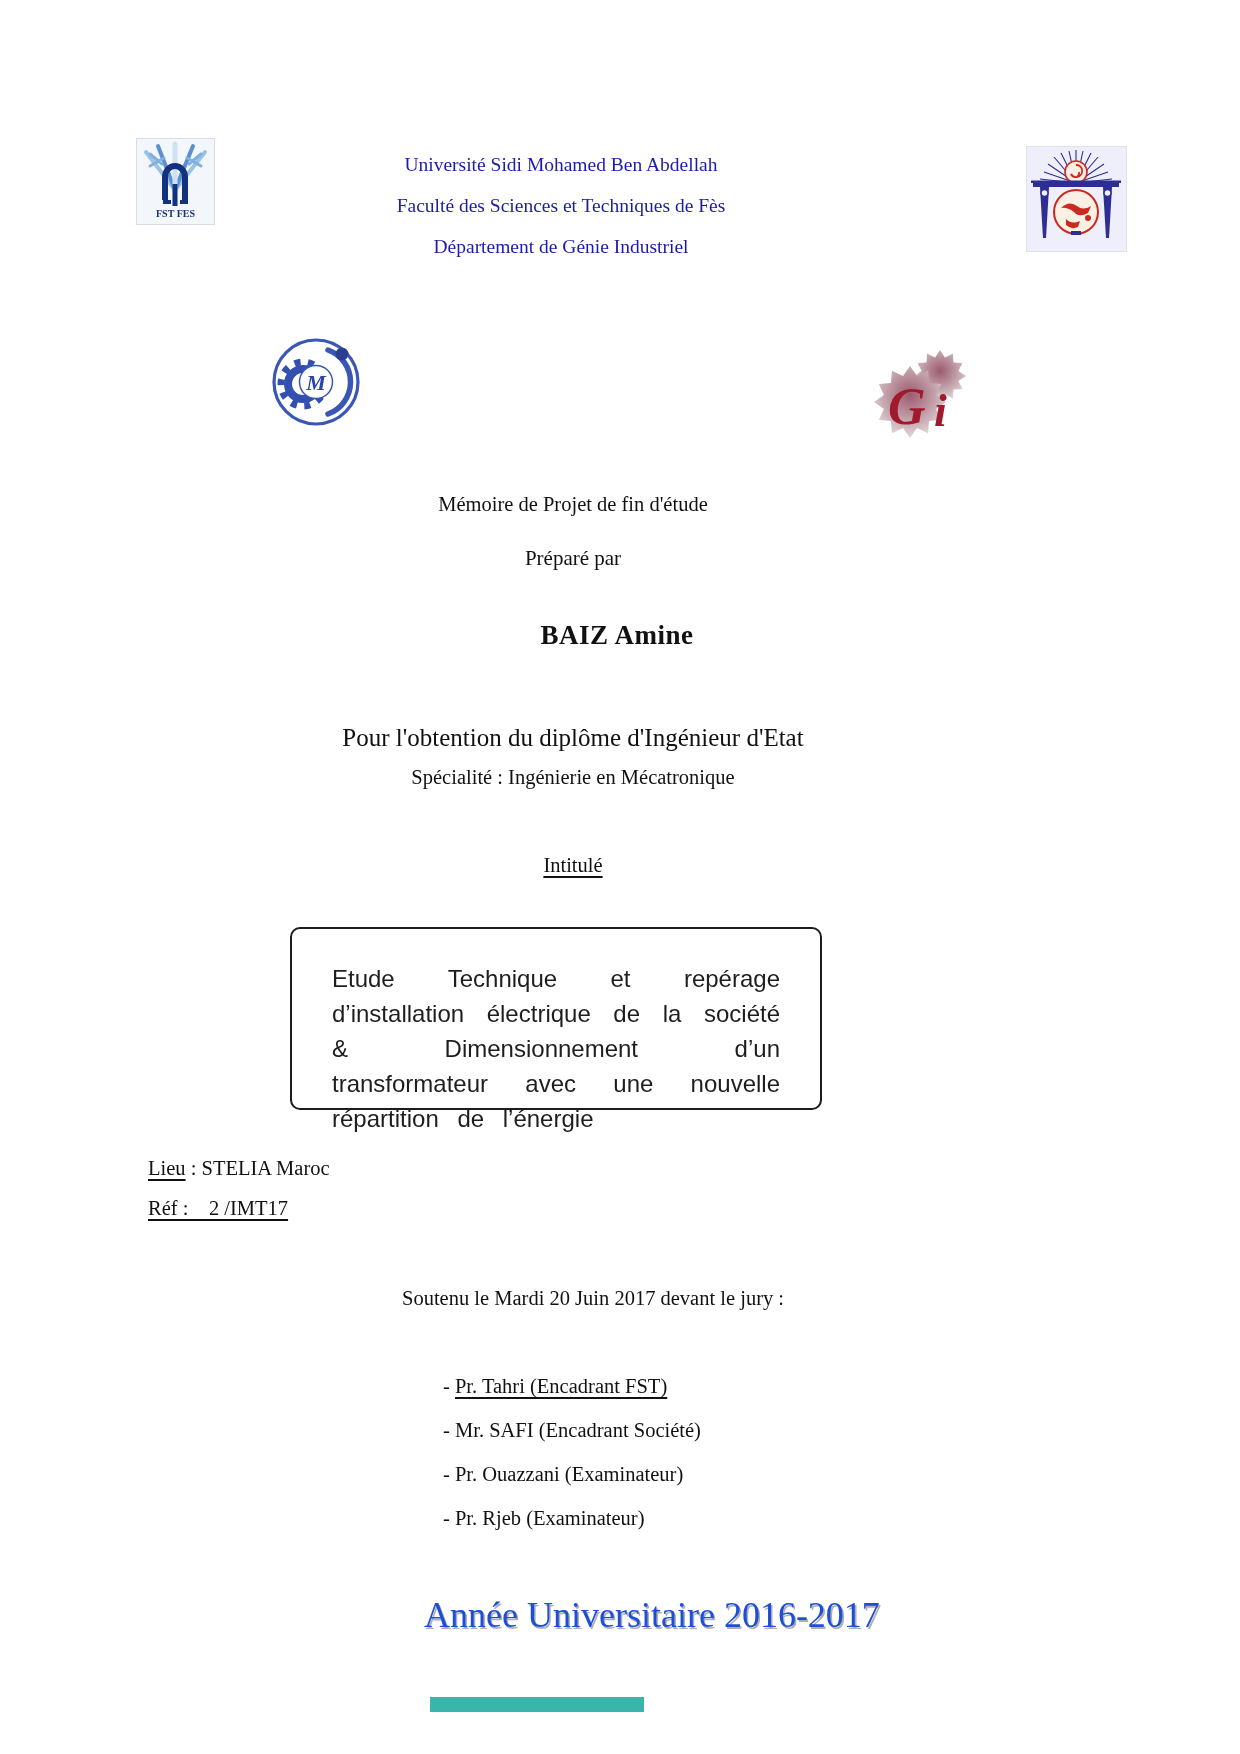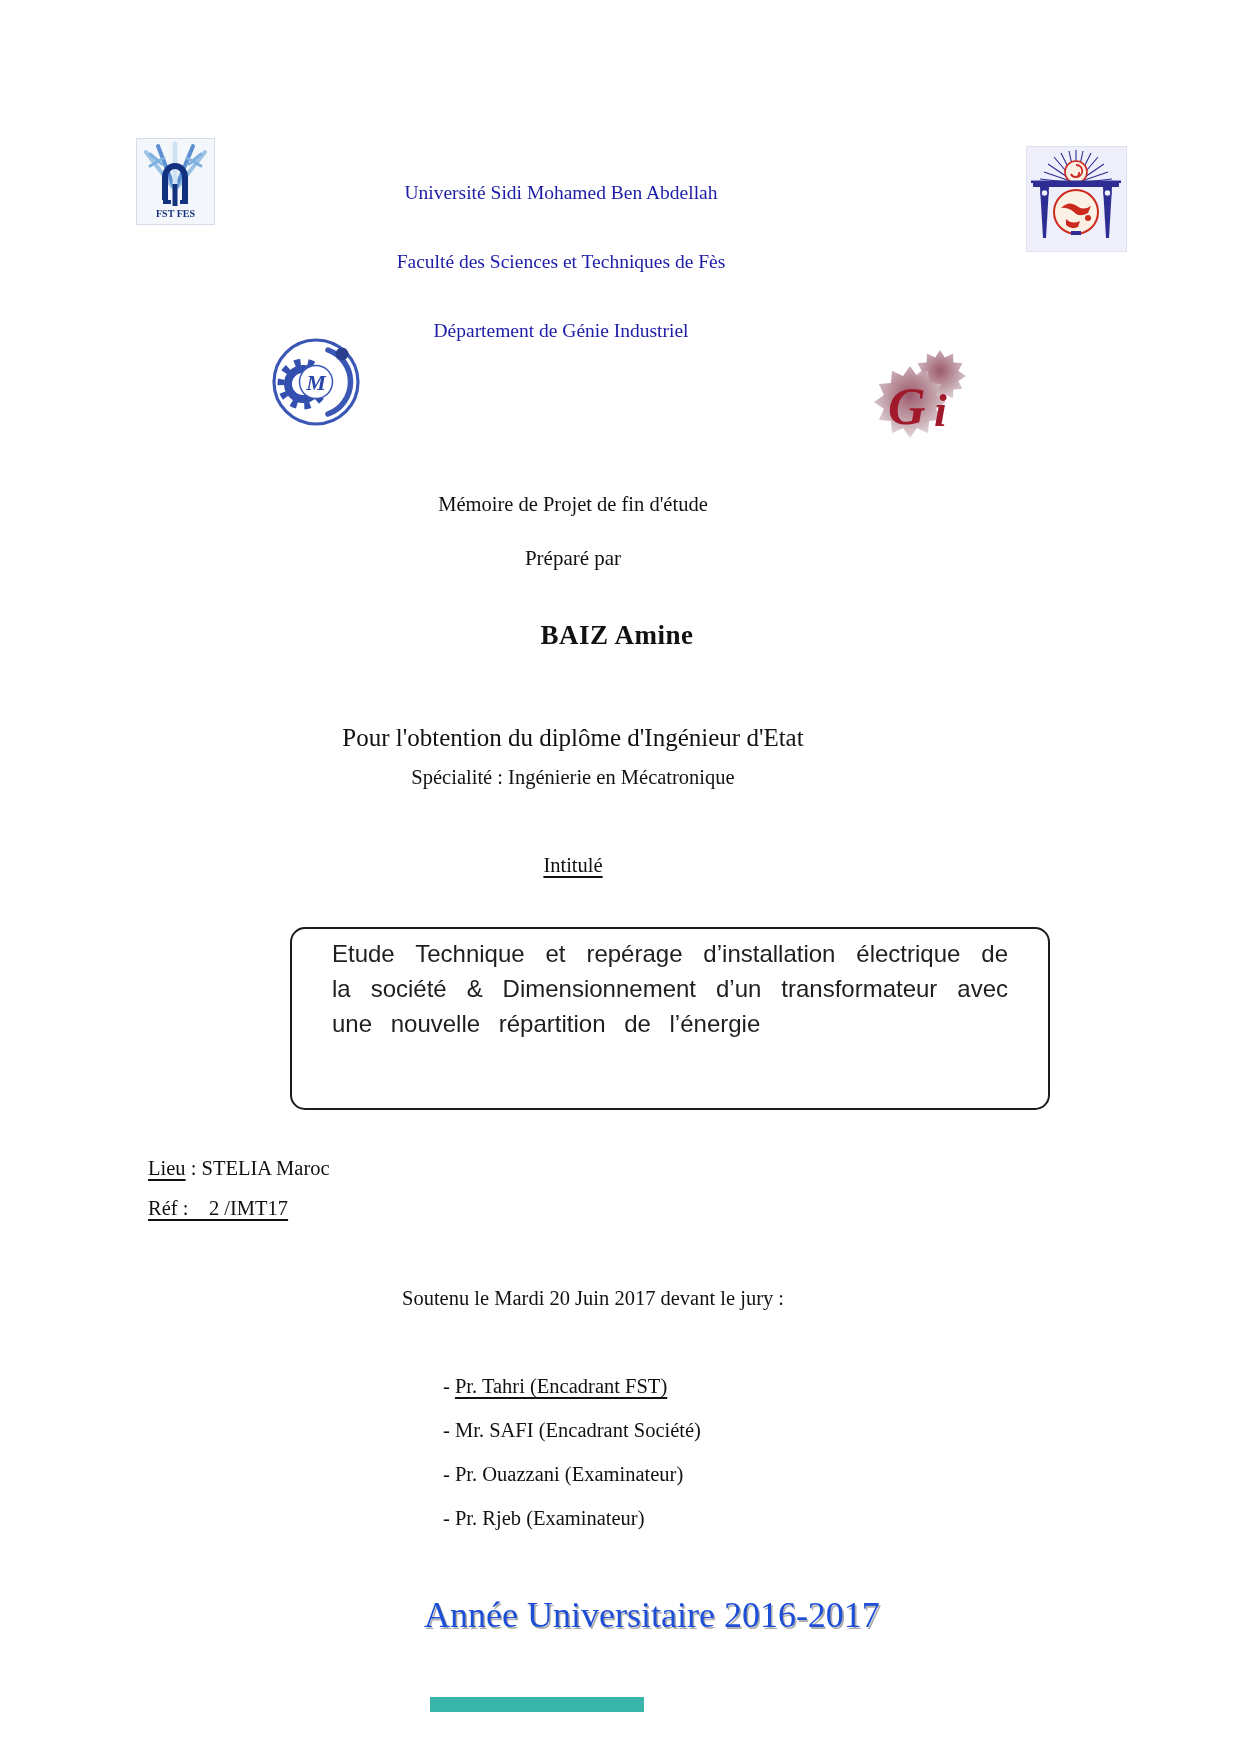--- a/index.html
+++ b/index.html
@@ -11,43 +11,43 @@
     color:#111;
     overflow:hidden;
   }
   
   .header-text{
     position:absolute;top:148px;left:0;width:1122px;
     text-align:center;
     color:var(--header-blue,#1c1ca8);
     font-size:19.5px;
   }
-  .header-text .hline{height:41px;line-height:33px;margin-top:28px;}
+  .header-text .hline{height:41px;line-height:33px;}
   .logo-box{position:absolute;}
   #fst-logo{top:138px;left:119px;width:79px;height:87px;padding-left:17px;}
   #emblem-logo{top:146px;left:1026px;width:101px;height:106px;}
   #mec-logo{top:337px;left:269px;width:94px;height:90px;}
   #gi-logo{top:344px;left:862px;width:118px;height:98px;}
 
   
   .cline{position:absolute;left:0;width:1146px;text-align:center;}
   #memoire-line{top:493px;font-size:20.5px;}
   #prepared-line{top:546px;font-size:21px;}
   #author-line{top:620px;font-size:27px;font-weight:bold;letter-spacing:.5px;margin-left:44px;}
   #diploma-line{top:724px;font-size:25px;}
   #specialty-line{top:766px;font-size:20.5px;}
   #intitule-line{top:854px;font-size:20.5px;}
   .u{text-decoration:underline;text-underline-offset:4px;text-decoration-thickness:1.5px;}
 
   
   .title-box{
     position:absolute;top:927px;left:290px;
-    width:760px;height:183px;box-sizing:border-box;
-    border:2.5px solid #1c1c1c;border-radius:15px;
-    padding:7px 40px 0 40px;
+    width:532px;height:183px;box-sizing:border-box;
+    border:2.5px solid #1c1c1c;border-radius:10px;
+    padding:32px 40px 0 40px;
     font-family:"Liberation Sans", sans-serif;
     font-size:24px;line-height:35px;color:#1e1e1e;
     text-align:justify;text-align-last:left;
     word-spacing:12px;
   }
 
   
   .left-line{position:absolute;left:148px;font-size:20.5px;white-space:pre;}
   #lieu-line{top:1157px;}
   #ref-line{top:1197px;}

